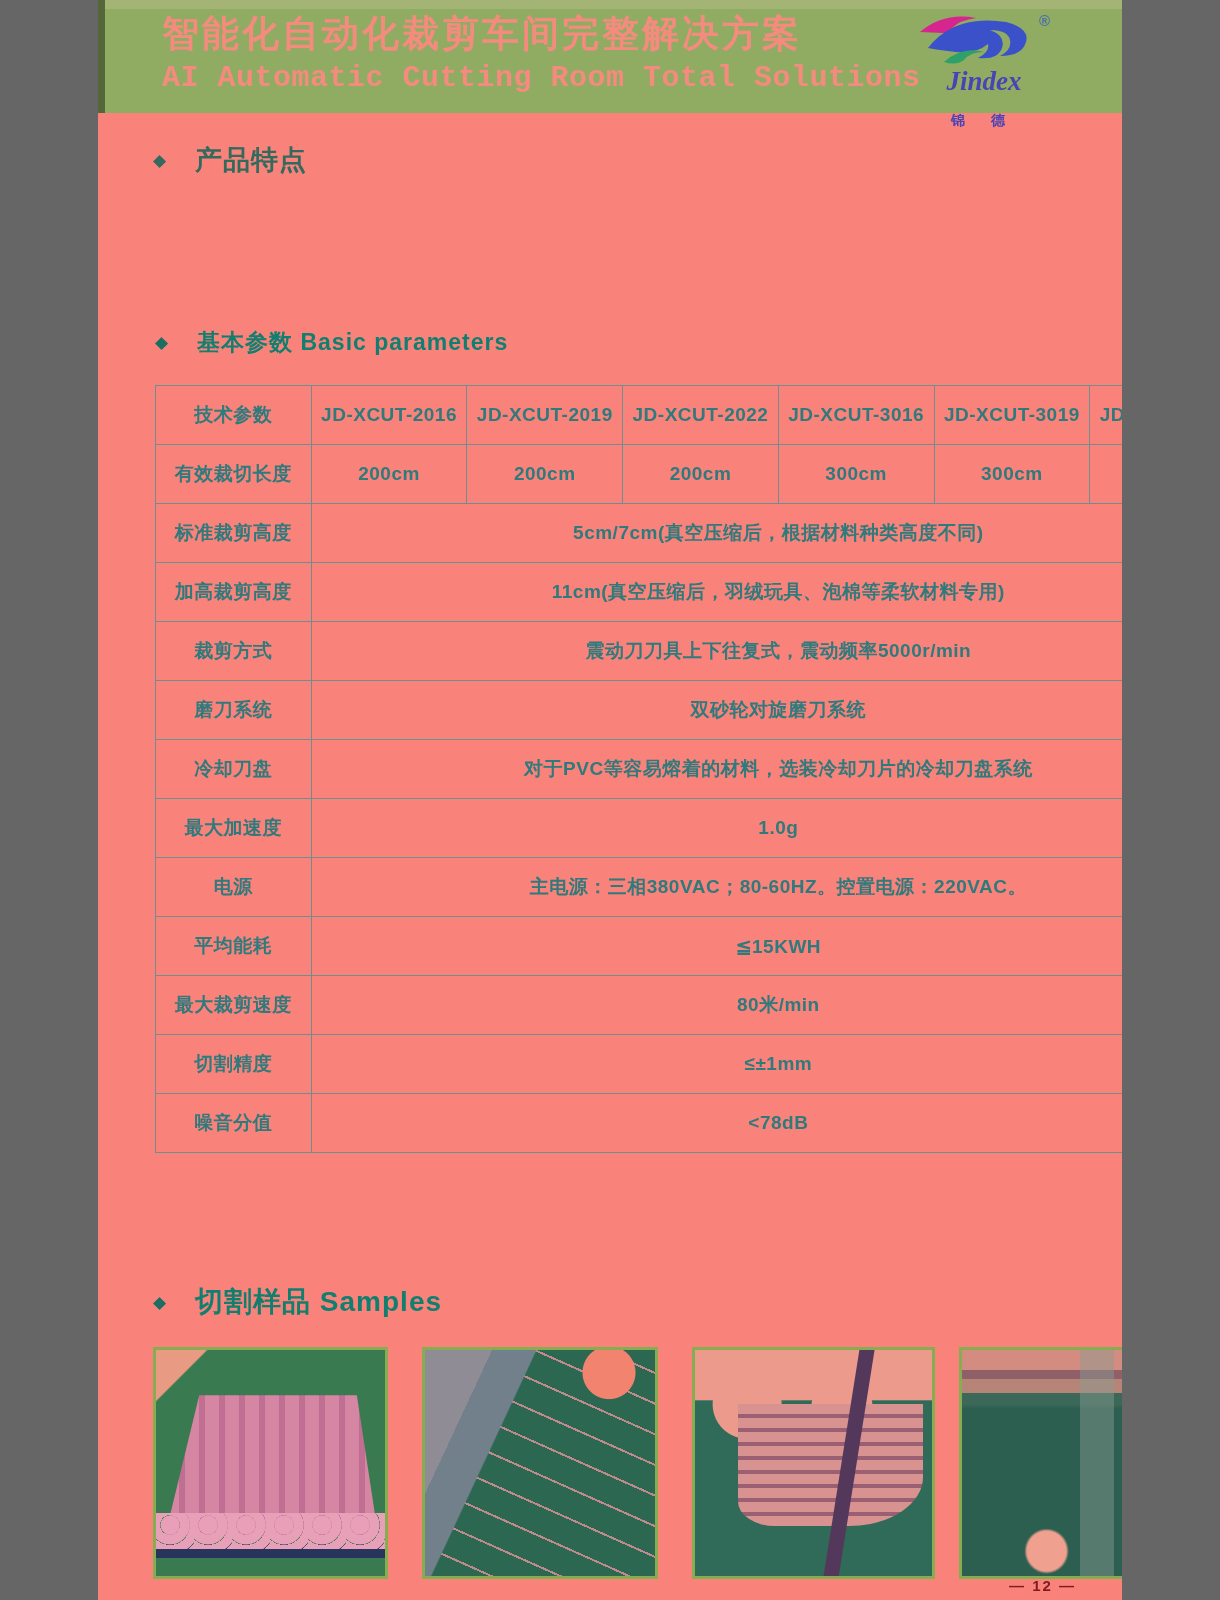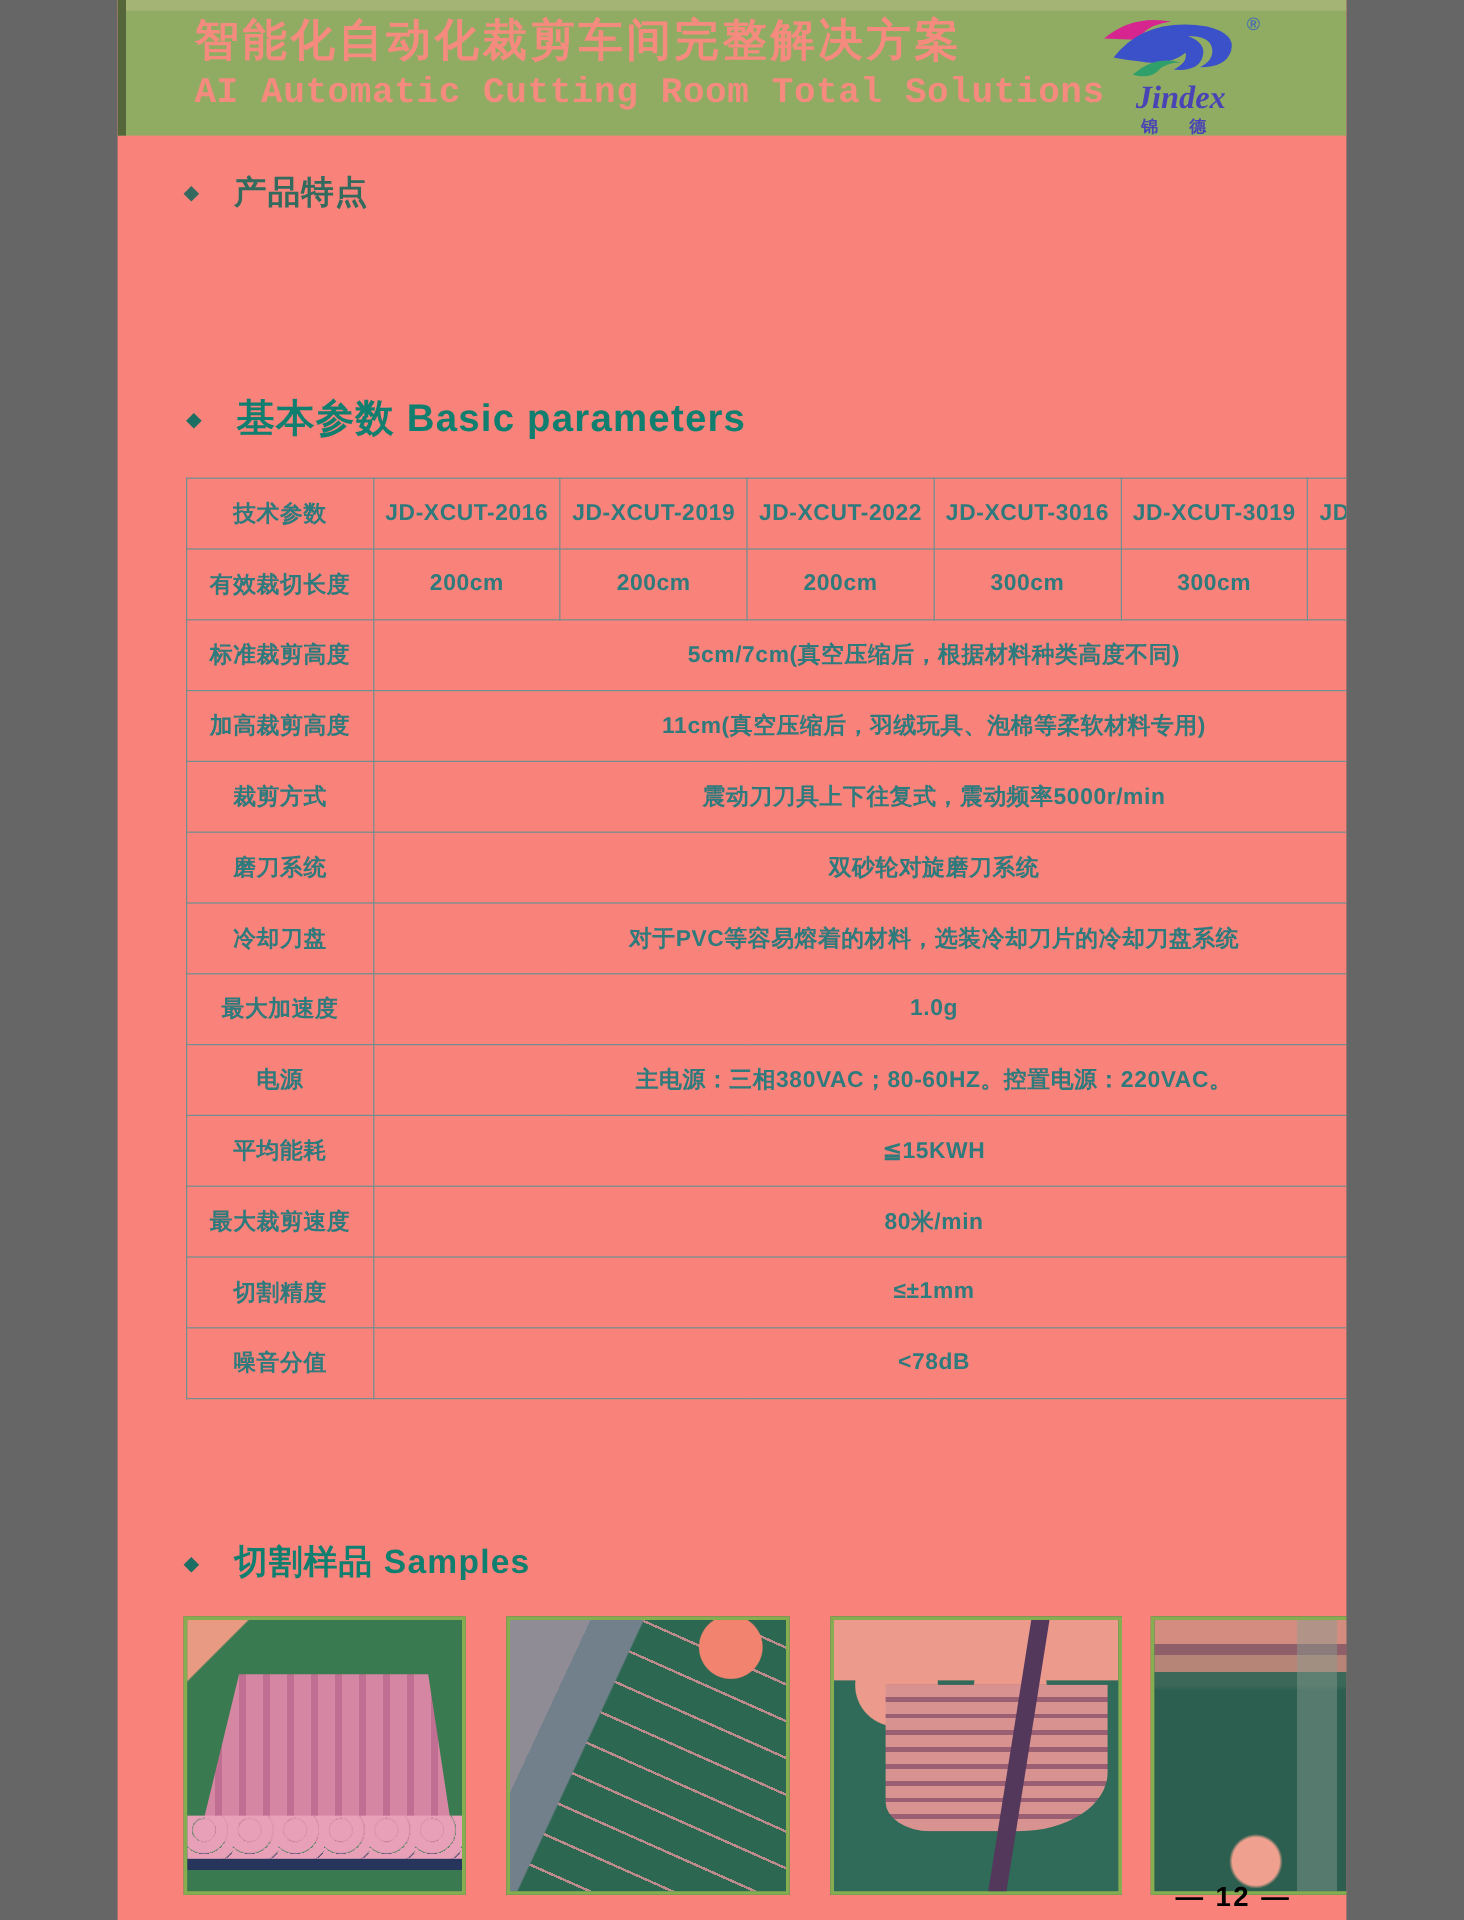--- a/index.html
+++ b/index.html
@@ -21,36 +21,36 @@
   .title-en { font-size:30px; font-weight:bold; letter-spacing:0.5px; line-height:36px; margin-top:4px;font-family:Liberation Mono, monospace; }
 
   
   .logo { position:absolute; right:58px; top:4px; width:160px; height:108px; text-align:center; }
   .logo-swirl { position:absolute; left:10px; top:2px; }
   .logo-r { position:absolute; right:14px; top:8px; color:#4a6fae; font-size:15px; font-weight:bold; }
   .logo-brand {
     position:absolute; left:0; right:0; top:62px; color:#4a43b5;
     font-family:"Liberation Serif", serif; font-weight:bold; font-style:italic; font-size:27px;
   }
-  .logo-cn { position:absolute; left:14px; right:0; top:93px; color:#4a43b5; font-size:14px; font-weight:bold; letter-spacing:26px; }
+  .logo-cn { position:absolute; left:14px; right:0; top:108px; color:#4a43b5; font-size:14px; font-weight:bold; letter-spacing:26px; }
 
   
   .sec-head { display:flex; align-items:center; }
   .diamond { font-size:17px; margin-right:29px; }
   .sec-title { font-weight:bold; letter-spacing:1px; }
 
   .features { position:absolute; top:142px; left:55px; width:1110px; color:#33695f; }
   .features .sec-title { font-size:27px; color:#336a5e; }
   .features-body {
     margin:13px 8px 0 10px; font-size:23px; font-weight:bold; color:#47706a;
     line-height:38.5px; text-indent:2em; text-align:justify; letter-spacing:0.5px;
   }
 
   .params { position:absolute; top:327px; left:57px; width:1091px; color:#117f70; }
-  .params .sec-title { font-size:32px; color:#117f70; }
+  .params .sec-title { font-size:23px; color:#117f70; }
   .params .diamond { color:#1c6e63; }
 
   
   table.spec {
     margin-top:27px; width:1091px; border-collapse:collapse; table-layout:fixed;
   }
   table.spec th, table.spec td {
     border:1px solid #6d8f90; color:#2e7a7c; font-size:19px; font-weight:bold;
     text-align:center; vertical-align:middle; height:58px; padding:0 4px;
     letter-spacing:0.5px; overflow:hidden;
@@ -91,21 +91,21 @@
   .p3::after { content:""; position:absolute; top:-6%; bottom:-4%; left:62%; width:15px;
         transform:rotate(9deg); background:#54385c; }
   .p4 { width:288px;
         background:
           radial-gradient(ellipse at 30% 89%, #f0a08e 0 7%, rgba(240,160,142,0) 8%),
           linear-gradient(90deg, rgba(130,150,140,0) 0 42%, rgba(136,156,146,0.45) 42% 54%, rgba(130,150,140,0) 54%),
           linear-gradient(180deg, rgba(229,145,132,0.9) 0 9%, rgba(160,96,110,0.85) 9% 13%, rgba(229,145,132,0.75) 13% 19%, rgba(70,110,95,0.6) 19% 24%, rgba(229,145,132,0) 26%),
           #2c5f50; }
 
   
-  .page-num { position:absolute; right:46px; bottom:6px; color:#000000; font-size:23px; font-weight:bold; letter-spacing:2px; }
+  .page-num { position:absolute; right:46px; bottom:6px; color:#7f1d1d; font-size:15px; font-weight:bold; letter-spacing:2px; }
 </style>
 </head>
 <body>
 
 <div class="page">
 
   <div class="header">
     <div class="header-top-strip"></div>
     <div class="header-left-strip"></div>
     <div class="titles">

